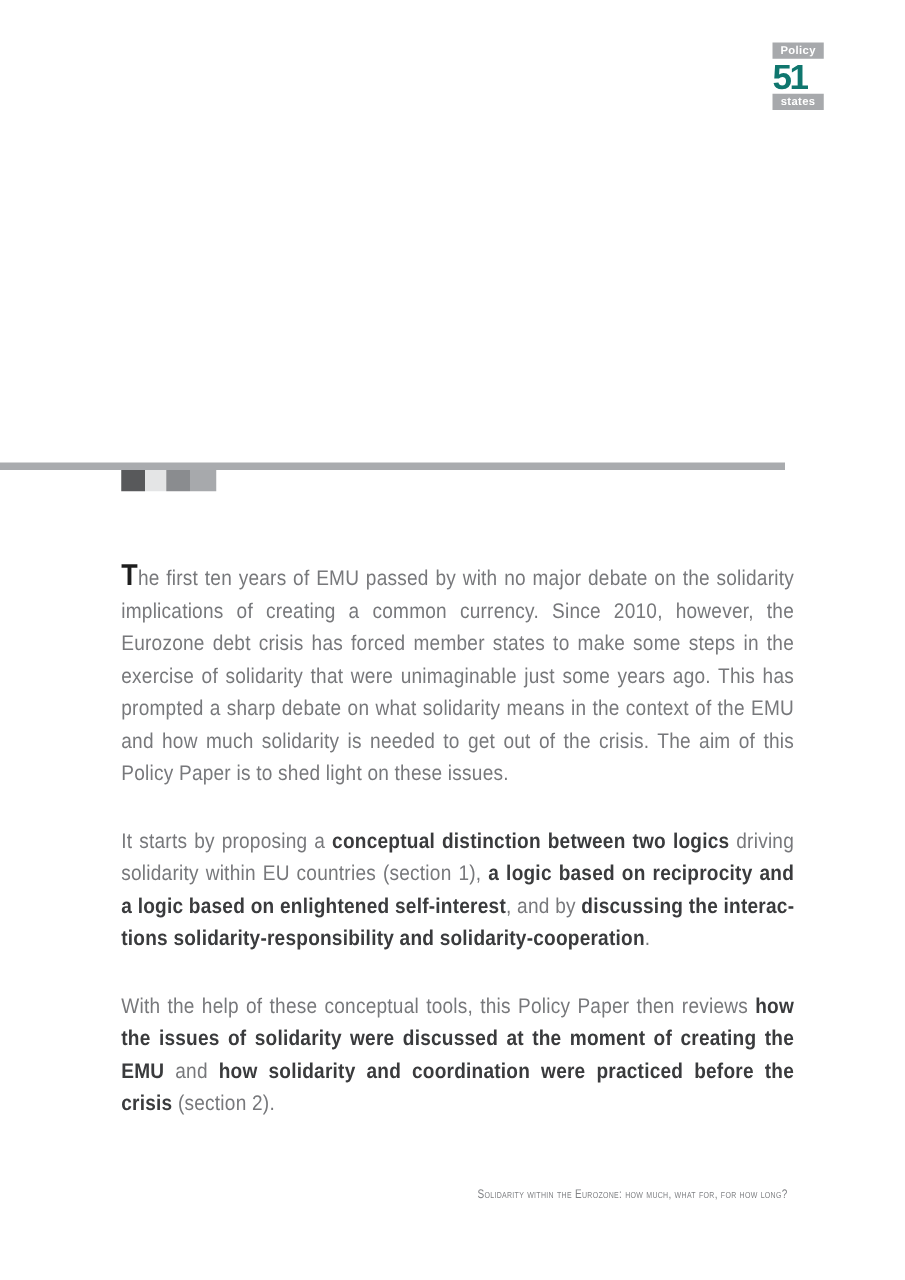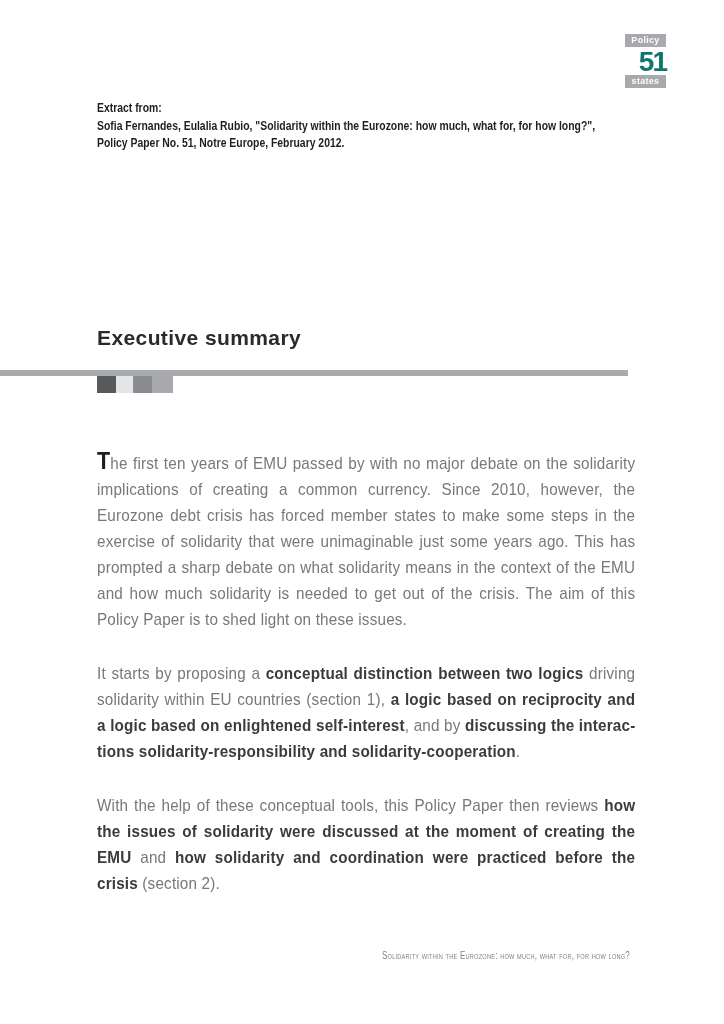--- a/index.html
+++ b/index.html
@@ -17,21 +17,21 @@
   }
 
   
   .logo {
     position: absolute;
     top: 34px;
     right: 58px;
     width: 48px;
     display: flex;
     flex-direction: column;
-    align-items: flex-end;
+    align-items: flex-start;
   }
   .logo-box {
     width: 41px;
     height: 13px;
     background: #a7a9ac;
     color: #ffffff;
     font-size: 9px;
     font-weight: bold;
     line-height: 13px;
     text-align: center;
@@ -139,27 +139,21 @@
 <body>
 
 <div class="page">
 
   <div class="logo">
     <div class="logo-box">Policy</div>
     <div class="logo-number">51</div>
     <div class="logo-box">states</div>
   </div>
 
-  <div class="extract">
-    <div class="extract-line">Extract from:</div>
-    <div class="extract-line">Sofia Fernandes, Eulalia Rubio, "Solidarity within the Eurozone: how much, what for, for how long?",</div>
-    <div class="extract-line">Policy Paper No. 51, Notre Europe, February 2012.</div>
-  </div>
 
-  <div class="heading">Executive summary</div>
 
   <div class="divider-bar" style="background: rgb(169, 171, 174);"></div>
   <div class="divider-squares">
       <div class="square" style="background: rgb(88, 89, 91);"></div>
       <div class="square" style="background: rgb(228, 229, 230);"></div>
       <div class="square" style="background: rgb(138, 140, 143);"></div>
       <div class="square" style="background: rgb(167, 169, 172);"></div>
     </div>
 
   <div class="body-col">

